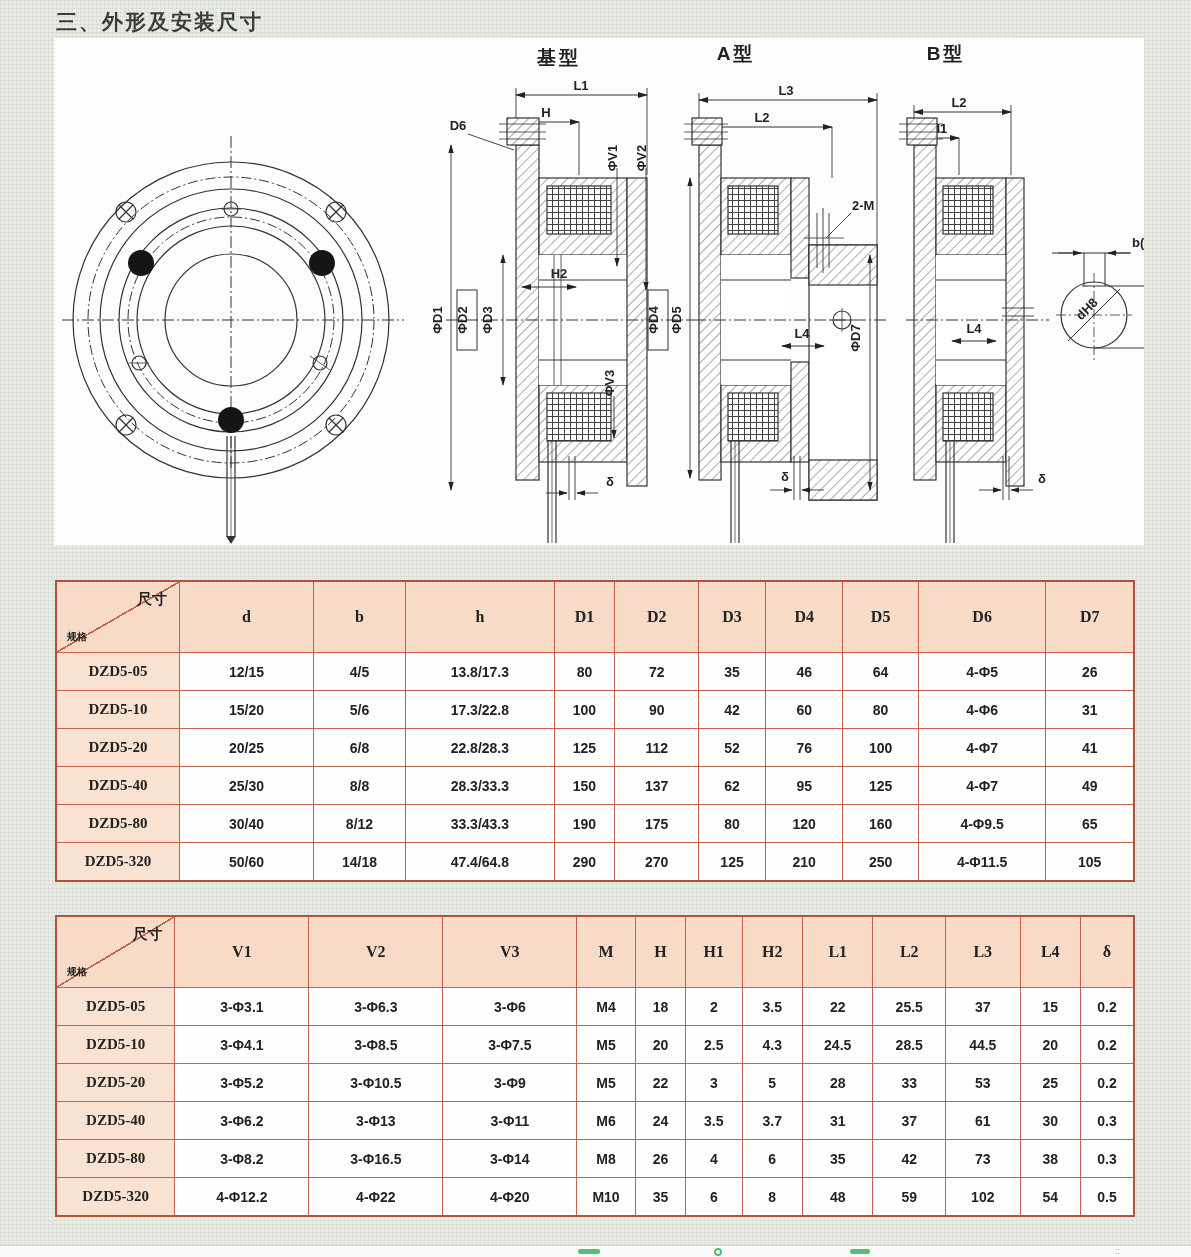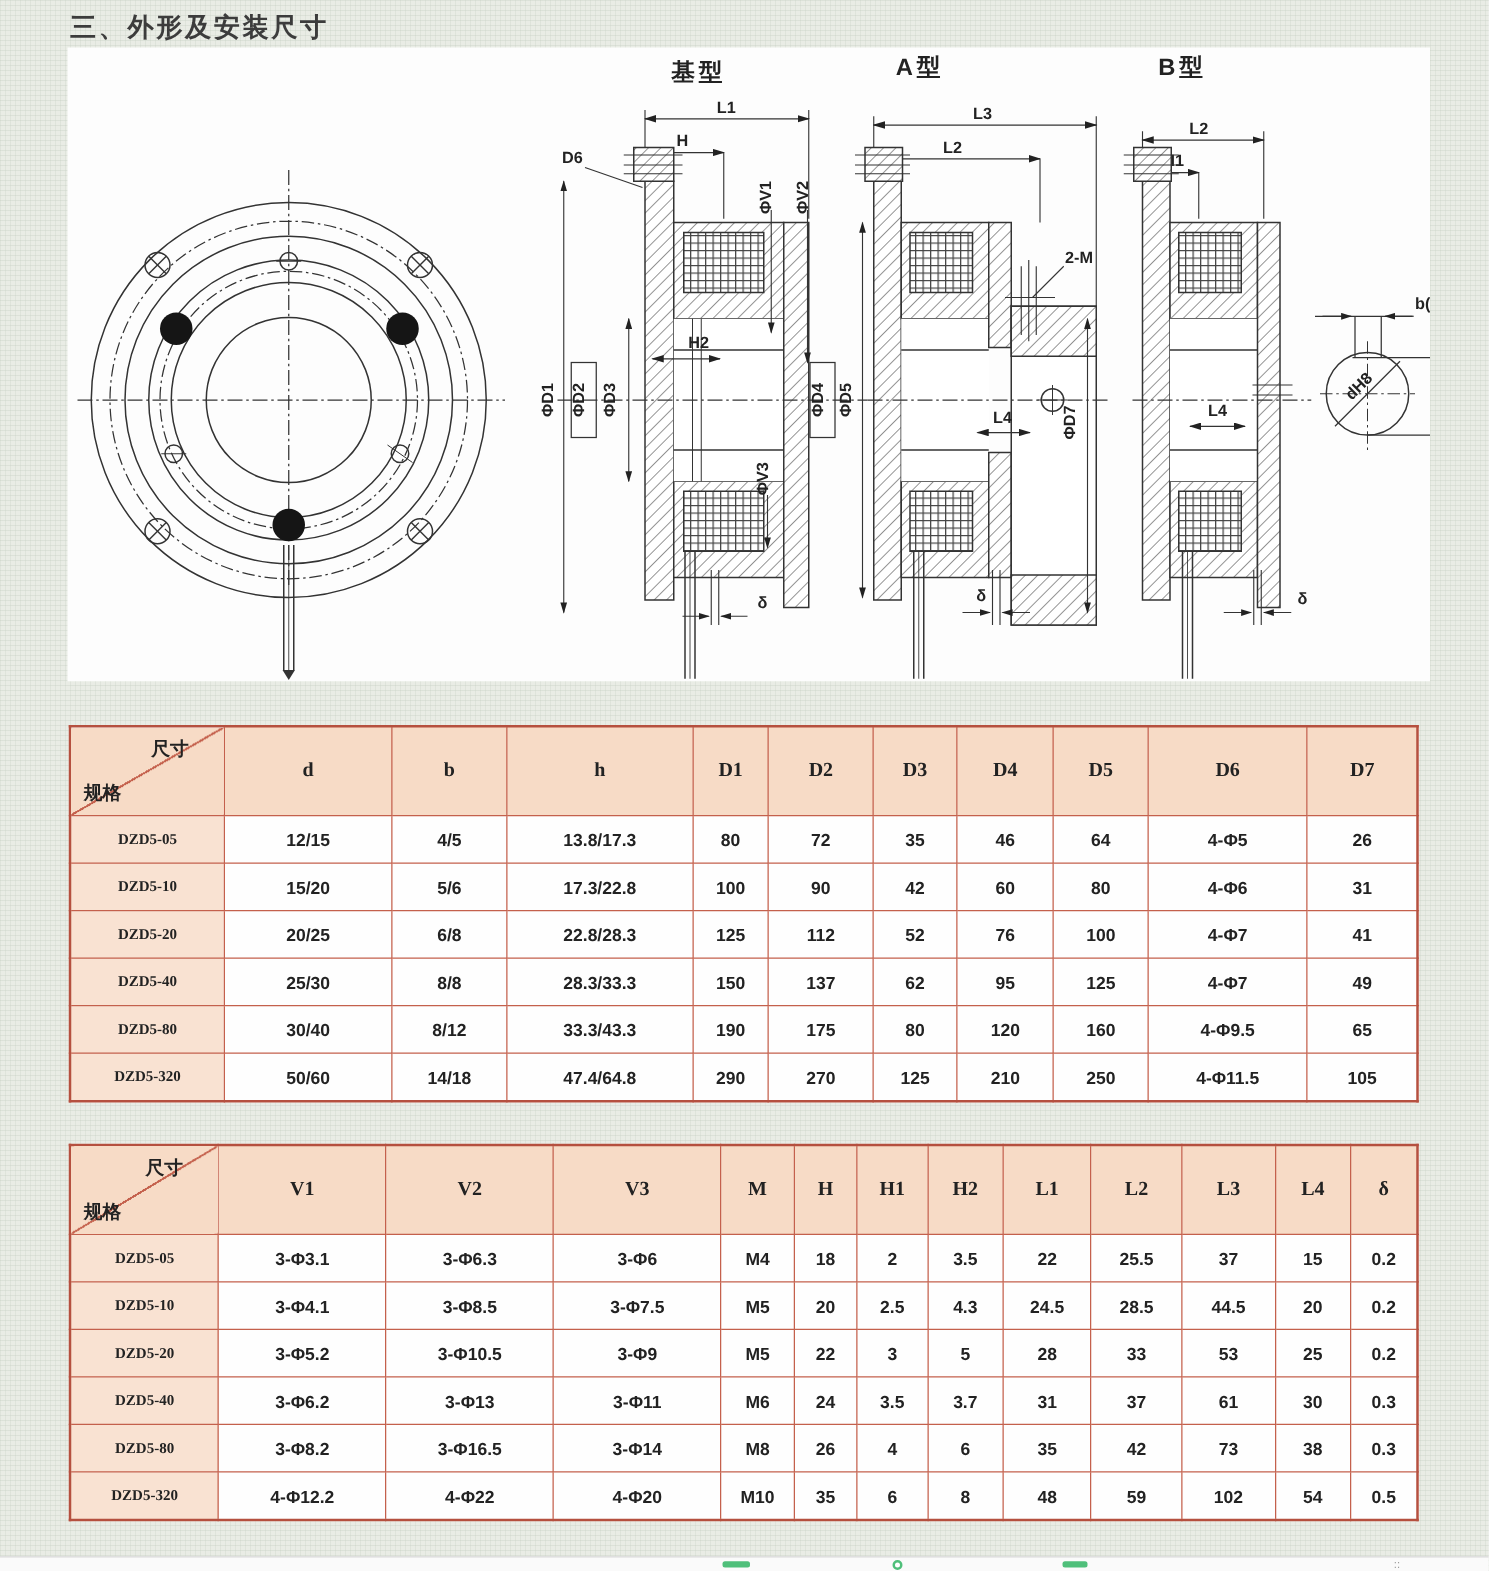--- a/index.html
+++ b/index.html
@@ -15,28 +15,28 @@
   svg text.vt{font-size:19px;letter-spacing:3px;}
   svg text.sm{font-size:13px;}
   
   table{position:absolute;border-collapse:collapse;table-layout:fixed;background:#fff;
         border:2px solid #b5503f;}
   #t1{left:55px;top:580px;width:1080px;}
   #t2{left:55px;top:915px;width:1080px;}
   th,td{border:1px solid #c4604c;text-align:center;vertical-align:middle;
         font-weight:bold;color:#222;}
   thead th{background:#f7dbc6;height:68px;font-family:"Liberation Serif",serif;font-size:16px;}
-  tbody th{background:#f9e2d2;font-family:"Liberation Serif",serif;font-size:12px;height:35px;}
+  tbody th{background:#f9e2d2;font-family:"Liberation Serif",serif;font-size:15px;height:35px;}
   tbody td{background:#fefefe;font-size:14px;}
   th.corner{position:relative;padding:0;
      background:
        linear-gradient(to bottom right, transparent calc(50% - 0.8px), #c4604c calc(50% - 0.8px), #c4604c calc(50% + 0.8px), transparent calc(50% + 0.8px)),
        #f7dbc6;}
-  .corner .c-top{position:absolute;top:8px;right:28px;font-family:Liberation Serif, serif;font-size:15px;}
-  .corner .c-bot{position:absolute;bottom:8px;left:10px;font-family:"Liberation Sans",sans-serif;font-size:15px;}
+  .corner .c-top{position:absolute;top:8px;right:12px;font-family:Liberation Serif, serif;font-size:15px;}
+  .corner .c-bot{position:absolute;bottom:8px;left:10px;font-family:"Liberation Sans",sans-serif;font-size:10px;}
   .bottombar{position:absolute;left:0;bottom:0;width:1191px;height:11px;background:#fafafa;border-top:1px solid #d8d8d8;}
   .bottombar .g{position:absolute;top:3px;height:5px;background:#4fbf7a;border-radius:2px;}
   .bottombar .ring{position:absolute;top:2px;width:8px;height:8px;border:2px solid #4fbf7a;border-radius:50%;background:#fff;box-sizing:border-box;}
   .bottombar .dots{position:absolute;top:3px;color:#9a9a9a;font-size:9px;line-height:5px;}
 </style>
 </head>
 <body>
 
 <div class="page">
 

